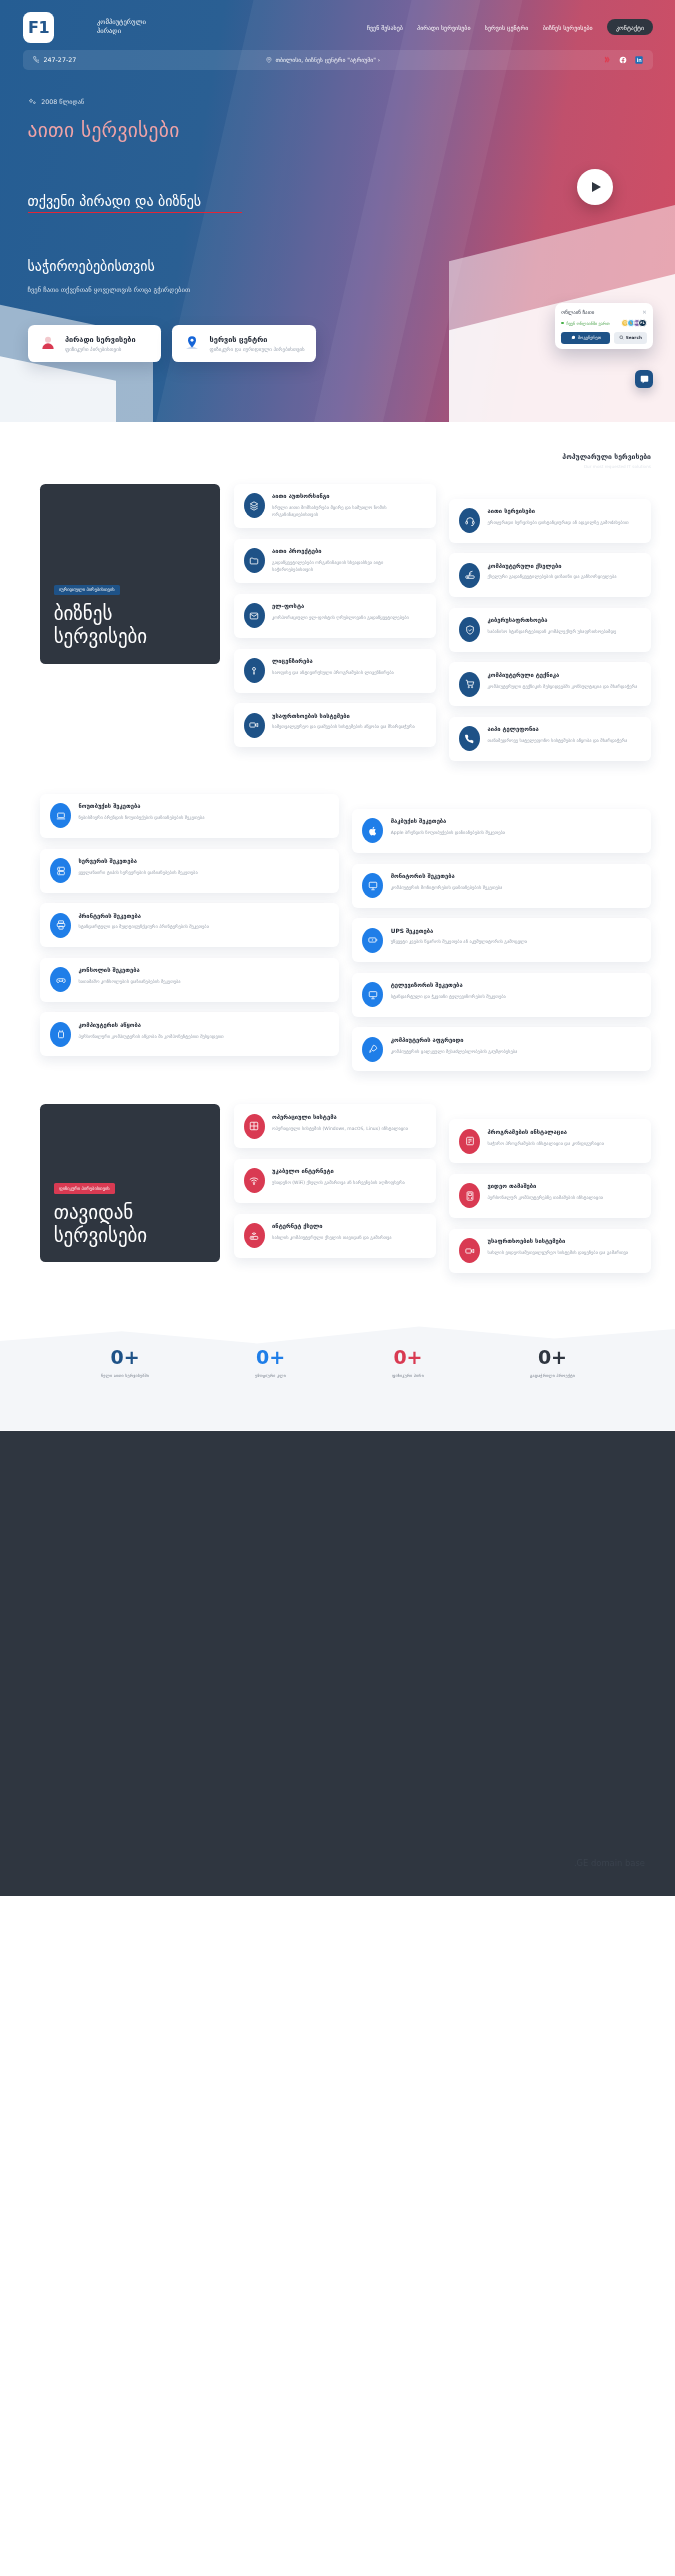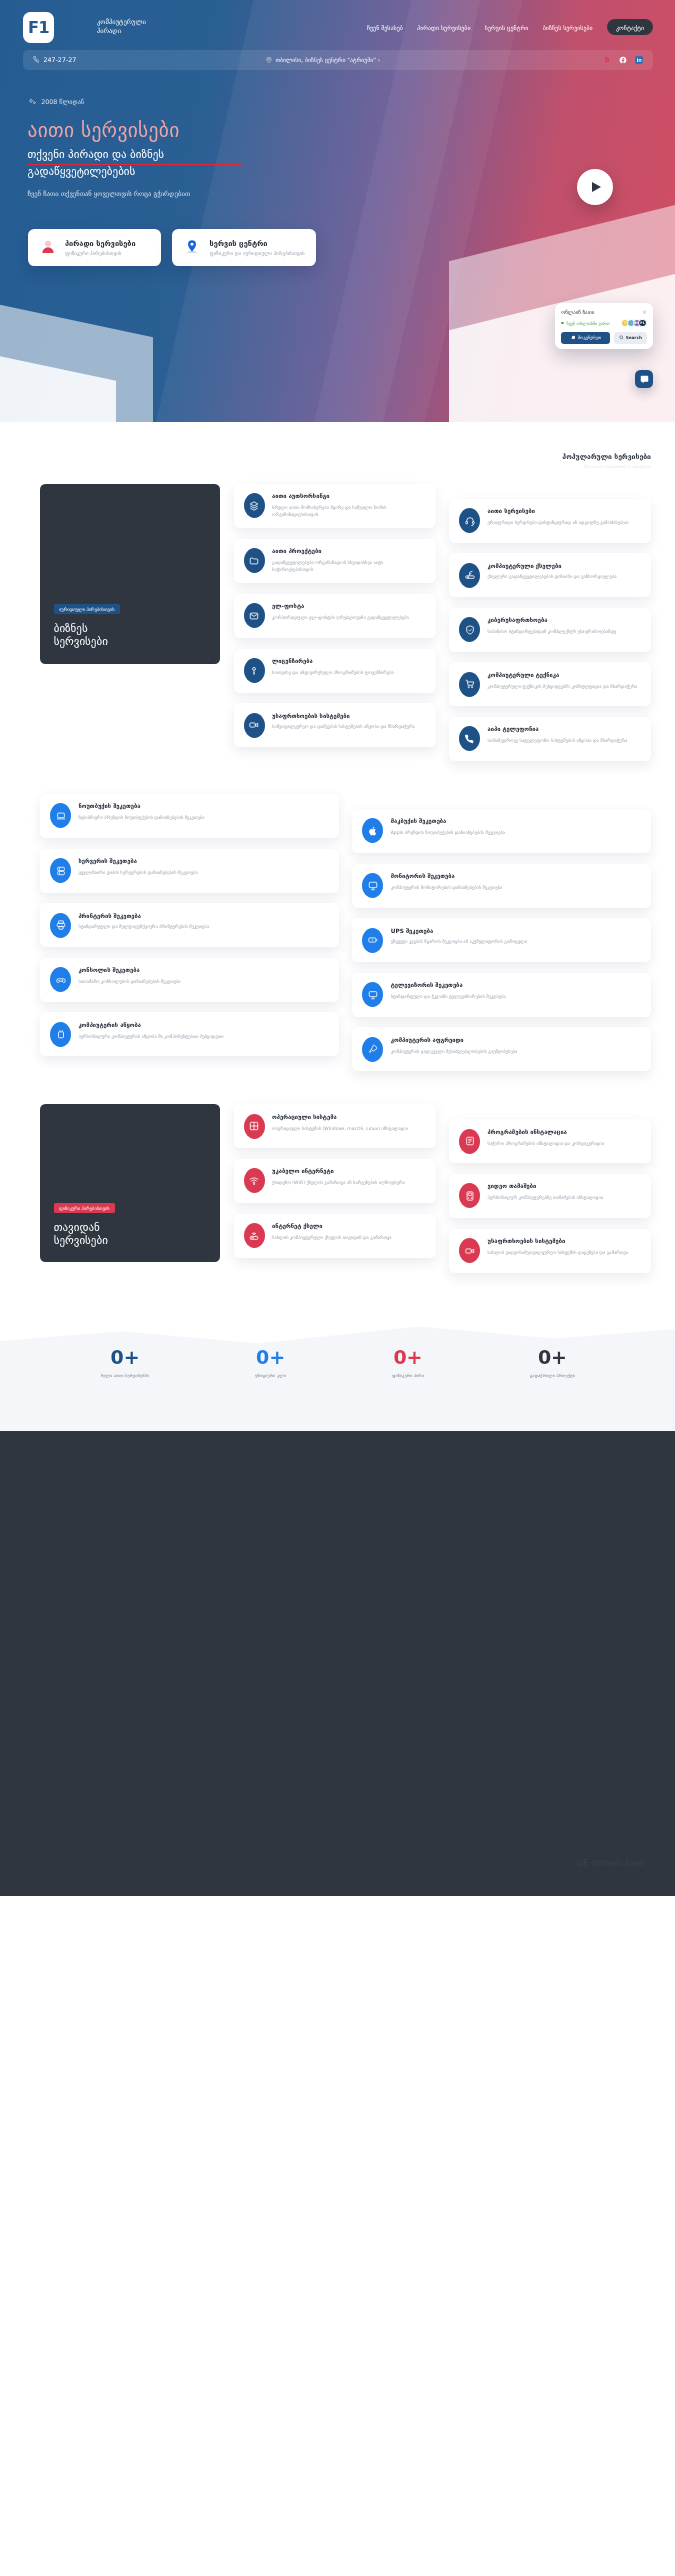--- a/index.html
+++ b/index.html
@@ -31,21 +31,21 @@
   .subbar{position:relative;z-index:5;margin:7.4px 23px 0 23px;background:rgba(255,255,255,.10);
           border-radius:4.8px;display:flex;align-items:center;padding:5.3px 9.5px;gap:4.8px;}
   .subbar .phone{color:#fff;font-size:6.3px;display:flex;align-items:center;gap:4.2px;}
   .subbar .addr{color:#fff;font-size:5.8px;display:flex;align-items:center;gap:3.7px;margin-left:185px;opacity:.95}
   .socials{margin-left:auto;display:flex;align-items:center;gap:6.9px;}
   .soc{width:9px;height:9px;display:flex;align-items:center;justify-content:center;}
 
   .hero-body{position:relative;z-index:5;padding:27.5px 23px 0 27.5px;}
   .badge-year{display:inline-flex;align-items:center;gap:4.8px;color:#eef2f7;font-size:6.3px;opacity:.92;margin-bottom:13.2px;}
   .h-pink{color:#f0a3a7;font-size:19.5px;font-weight:normal;letter-spacing:0.3px;line-height:1.22;}
-  .h-white{color:#fff;font-size:11px;line-height:1.3;max-width:370px;position:relative;display:inline-block;}
+  .h-white{color:#fff;font-size:14px;line-height:1.3;max-width:370px;position:relative;display:inline-block;margin-top:44px;}
   .underline{height:1.6px;background:#e32636;width:214px;margin:1.1px 0 0 0;}
   .h-sub{color:#e7edf4;font-size:6.6px;margin-top:10.6px;opacity:.95}
 
   .play-btn{position:absolute;right:63px;top:169px;width:36px;height:36px;border-radius:50%;
             background:#fff;display:flex;align-items:center;justify-content:center;z-index:6;
             box-shadow:0 5.3px 15px rgba(0,0,0,.22);}
   .play-tri{width:0;height:0;border-left:9.5px solid #2f3640;border-top:5.8px solid transparent;border-bottom:5.8px solid transparent;margin-left:2.6px;}
 
   
   .hero-cards{position:relative;z-index:6;display:flex;gap:11.6px;padding:31px 23px 0 27.5px;}
@@ -75,21 +75,21 @@
   
   .pop{padding:31px 25px 0 0;text-align:right;}
   .pop h3{font-size:6.9px;color:#2b3340;font-weight:bold;}
   .pop p{font-size:4.2px;color:#e3e7ec;margin-top:2.6px;}
 
   
   .block{display:flex;gap:13.7px;padding:15px 25px 0 40px;align-items:flex-start;}
   .panel{width:180px;flex:none;background:#2f3640;border-radius:5.3px;padding:15px 13.7px;
          min-height:180px;display:flex;flex-direction:column;justify-content:flex-end;}
   .panel .tag{align-self:flex-start;font-size:4.5px;color:#fff;padding:2.6px 5.3px;border-radius:1.6px;margin-bottom:7.4px;}
-  .panel h2{color:#fff;font-size:11px;line-height:1.22;font-weight:normal;}
+  .panel h2{color:#fff;font-size:19px;line-height:1.22;font-weight:normal;}
 
   .grid{flex:1;display:grid;grid-template-columns:1fr 1fr;gap:10.6px 13.7px;}
   .tile{background:#fff;border-radius:5.8px;padding:9.5px 10px;display:flex;gap:7.4px;align-items:flex-start;
         box-shadow:0 4.2px 11.6px rgba(25,45,85,.09);}
   .tile .ticon{width:21px;height:25px;border-radius:50%;flex:none;display:flex;align-items:center;justify-content:center;}
   .tile h4{font-size:5.8px;color:#1d2430;font-weight:bold;line-height:1.3;margin-bottom:3.2px;}
   .tile p{font-size:4.5px;color:#99a1ad;line-height:1.65;}
   .col-b{display:flex;flex-direction:column;gap:10.6px;}
   .offset{margin-top:15px;}
 
@@ -177,21 +177,21 @@
       <svg width="9" height="9" viewBox="0 0 24 24" fill="none" stroke="#dfe7f0" stroke-width="1.6">
           <path d="M5 3l1.5 3.5L10 8 6.5 9.5 5 13 3.5 9.5 0 8l3.5-1.5z" transform="translate(3,2)"></path>
           <path d="M17 12l1 2.2 2.2 1-2.2 1-1 2.2-1-2.2-2.2-1 2.2-1z"></path>
         </svg>
       <span>2008 წლიდან</span>
     </div>
     <div class="h-pink">აითი სერვისები</div>
     <div style="margin-top:5.3px">
       <div class="h-white">თქვენი პირადი და ბიზნეს</div>
       <div class="underline"></div>
-      <div class="h-white">გადაწყვეტილებების</div>
+      <div class="h-white">საჭიროებებისთვის</div>
     </div>
     <div class="h-sub">ჩვენ ჩათი თქვენთან ყოველთვის როცა გჭირდებით</div>
   </div>
 
   <div class="play-btn">
     <div class="play-tri"></div>
   </div>
 
   <div class="hero-cards">
     <div class="hcard">

